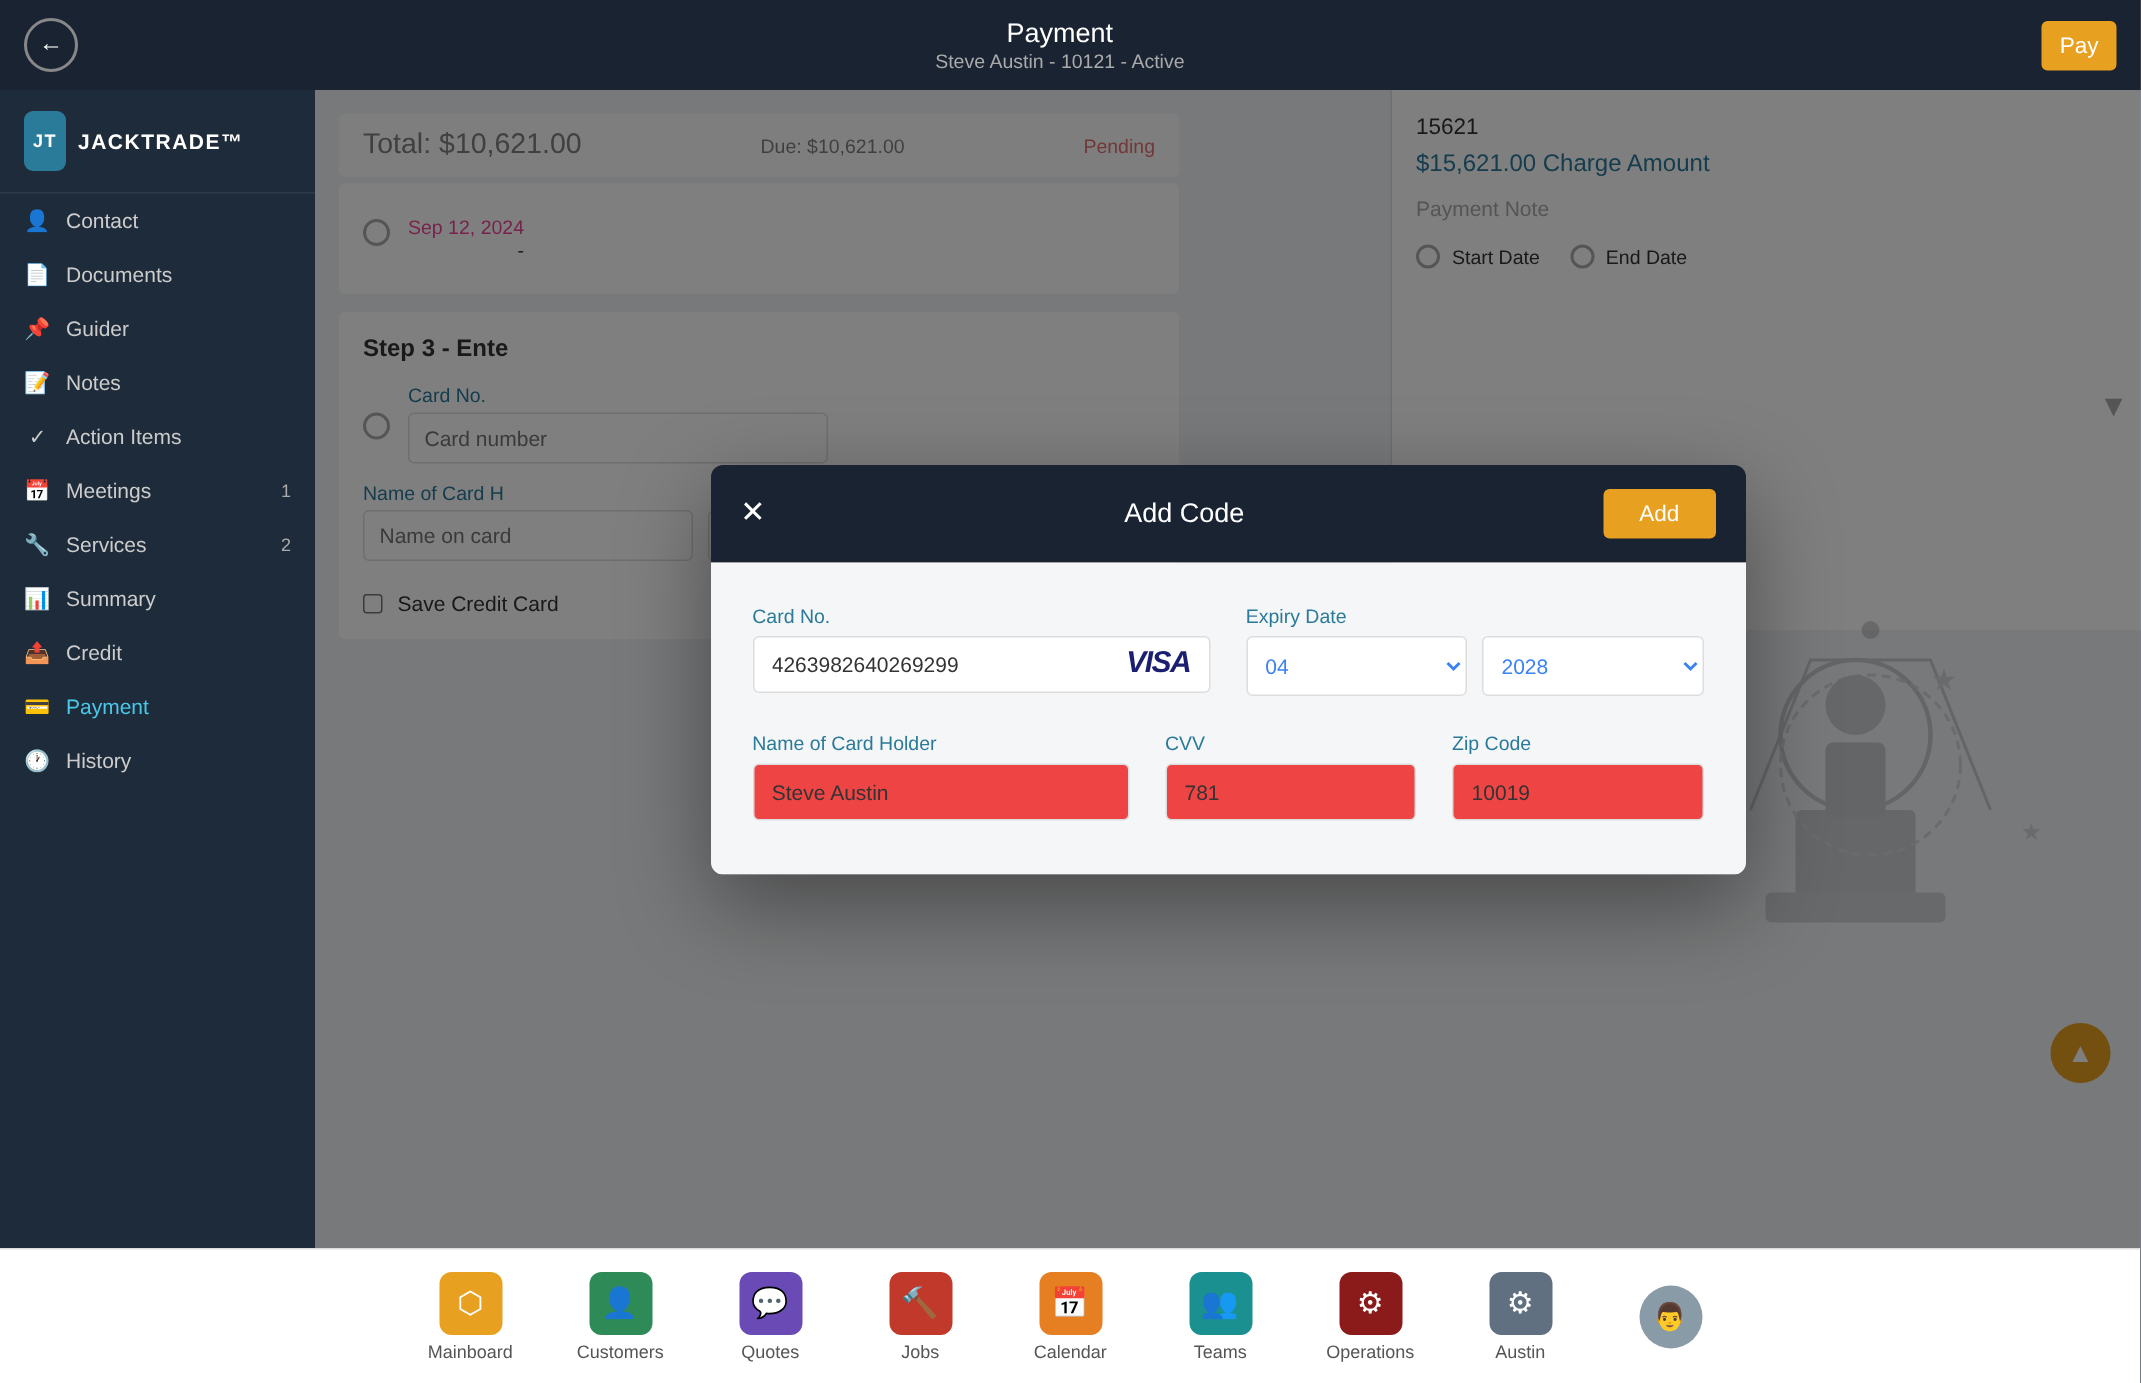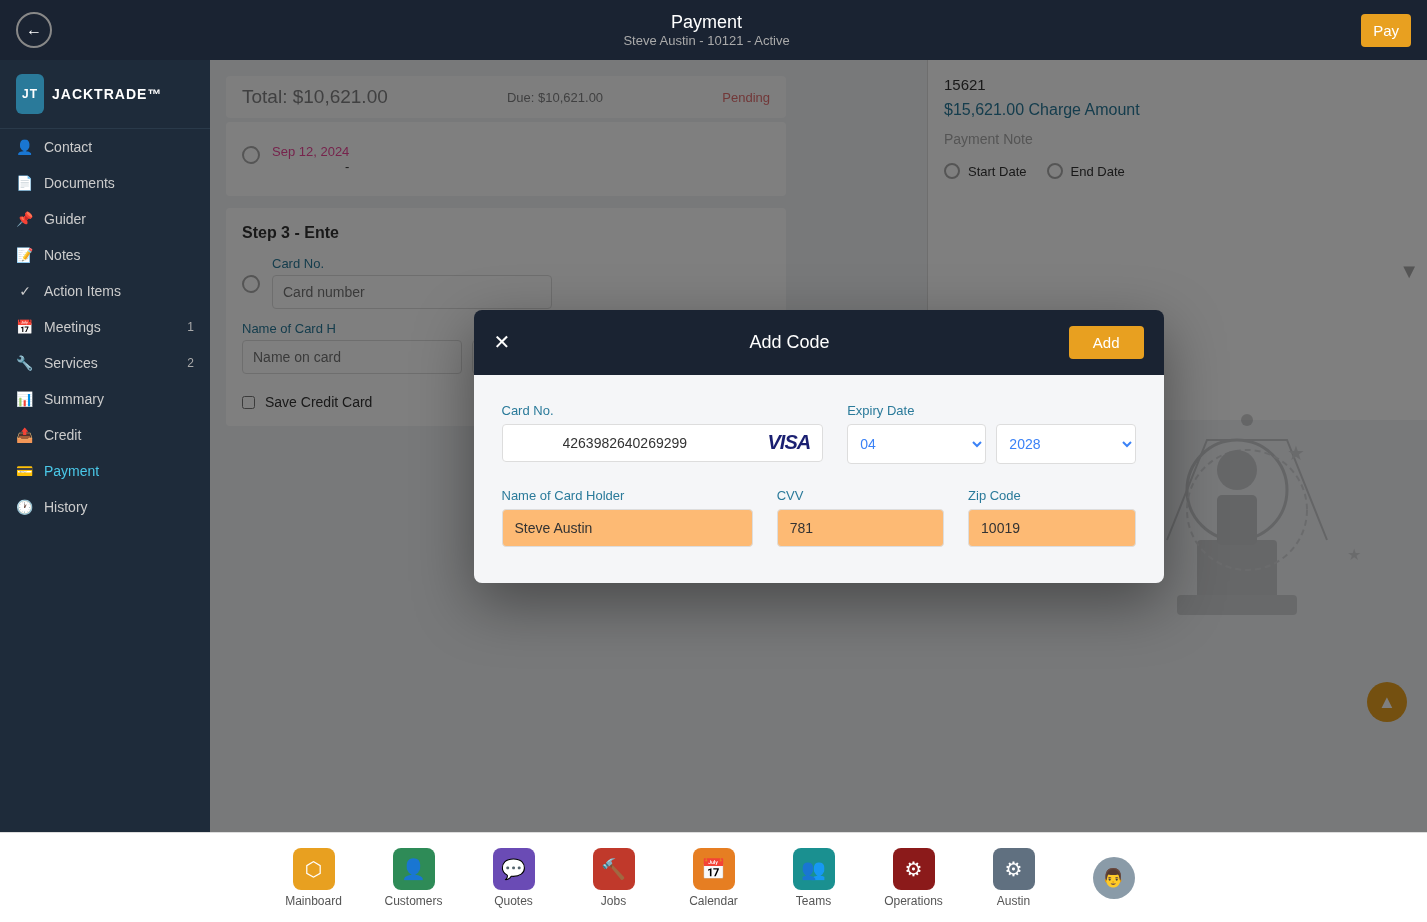--- a/index.html
+++ b/index.html
@@ -244,21 +244,20 @@
       margin-bottom: 6px;
       display: block;
     }
     .card-input-wrap {
       display: flex;
       align-items: center;
       background: #fff;
       border: 1px solid #ddd;
       border-radius: 4px;
       overflow: hidden;
-      padding-left: 48px;
     }
     .card-input-wrap input {
       flex: 1;
       border: none;
       outline: none;
       padding: 10px 12px;
       font-size: 14px;
       color: #333;
       background: transparent;
     }
@@ -286,21 +285,21 @@
       color: #3b82f6;
       cursor: pointer;
     }
 
     .card-form-row2 {
       display: grid;
       grid-template-columns: 1.5fr 1fr 1fr;
       gap: 0 24px;
     }
     .standalone-input {
-      background: #fdba74;
+      background: #ef4444;
       border: 1px solid #ddd;
       border-radius: 4px;
       padding: 10px 12px;
       font-size: 14px;
       color: #333;
       width: 100%;
     }
 
     
     .bottom-nav {

